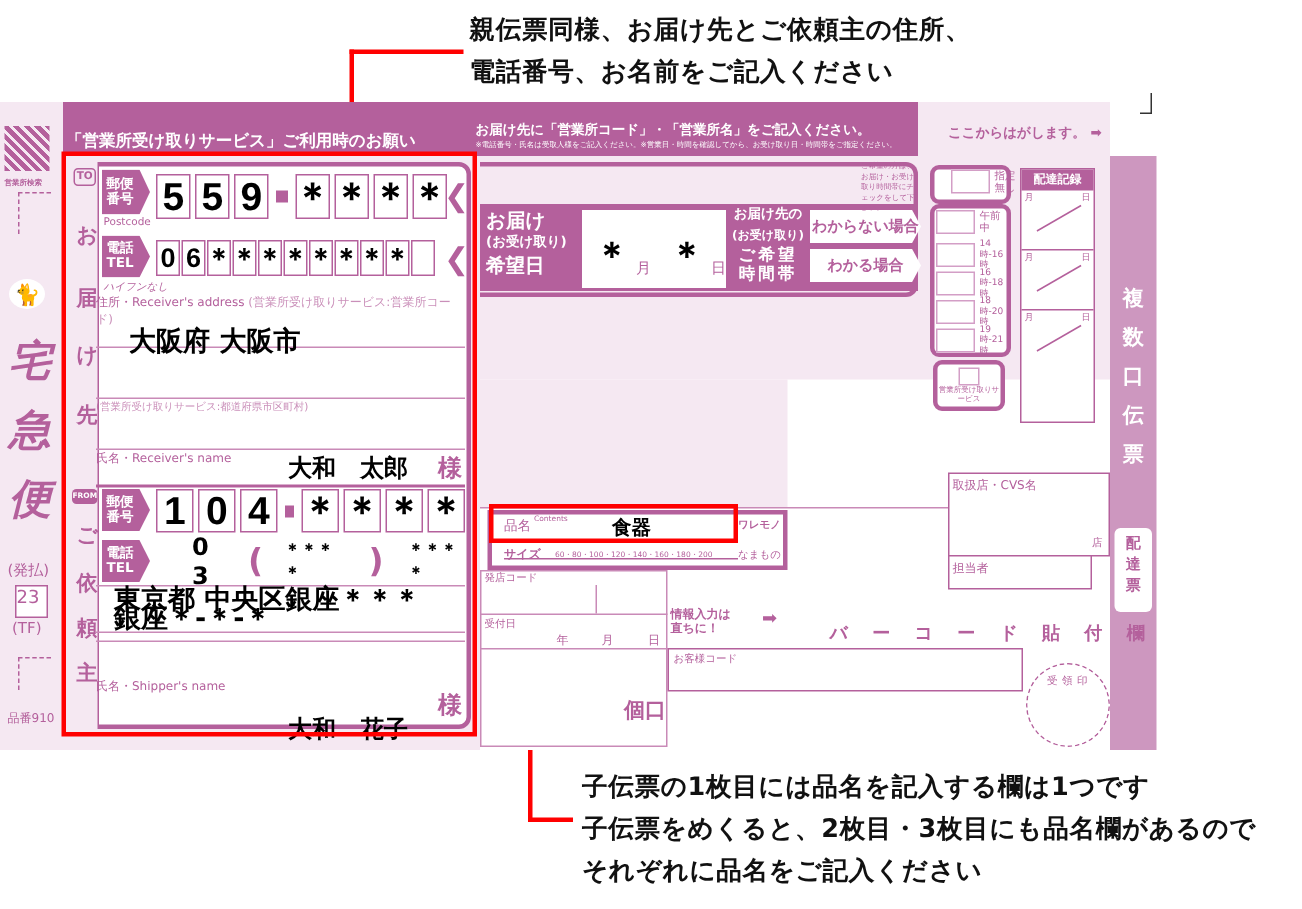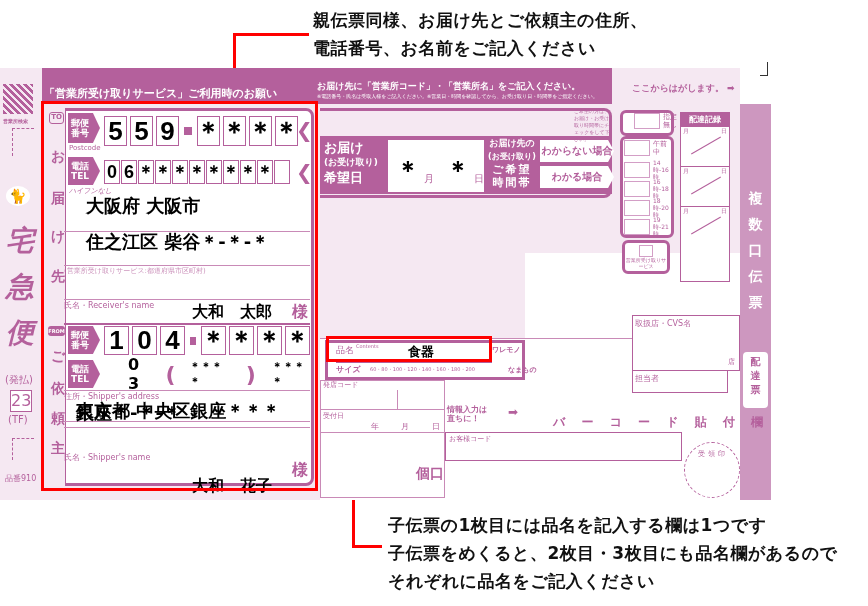--- a/index.html
+++ b/index.html
@@ -51,21 +51,21 @@
 <div class="abs" style="left:760px;top:62px;width:8px;height:14px;border-left:1.5px solid #333;border-bottom:1.5px solid #333;transform:scaleX(-1)"></div>
 
 <div class="abs" style="left:3px;top:84px;width:30px;height:30px;background:repeating-linear-gradient(45deg,#b4609c 0 3px,#f5e8f2 3px 5px)"></div>
 <div class="abs pk" style="left:3px;top:118px;font-size:5px;font-weight:bold">営業所検索</div>
 <div class="abs" style="left:12px;top:128px;width:22px;height:28px;border-left:1px dashed #b4609c;border-top:1px dashed #b4609c"></div>
 <div class="abs" style="left:6px;top:186px;width:24px;height:20px;border-radius:50%;background:#fff;display:flex;align-items:center;justify-content:center;color:#8a3d7a;font-size:14px">🐈</div>
 <div class="abs pk" style="left:6px;top:222px;font-size:28px;font-weight:bold;font-style:italic">宅</div>
 <div class="abs pk" style="left:6px;top:268px;font-size:28px;font-weight:bold;font-style:italic">急</div>
 <div class="abs pk" style="left:6px;top:314px;font-size:28px;font-weight:bold;font-style:italic">便</div>
 <div class="abs pk" style="left:5px;top:373px;font-size:10px">(発払)</div>
-<div class="abs pk" style="left:10px;top:390px;width:22px;height:22px;border:1px solid #b4609c;font-size:16px;text-align:left;background:#fff">23</div>
+<div class="abs pk" style="left:10px;top:390px;width:22px;height:22px;border:1px solid #b4609c;font-size:12px;text-align:left;background:#fff">23</div>
 <div class="abs pk" style="left:8px;top:414px;font-size:10px">(TF)</div>
 <div class="abs" style="left:12px;top:438px;width:22px;height:22px;border-left:1px dashed #b4609c;border-top:1px dashed #b4609c"></div>
 <div class="abs pk" style="left:5px;top:473px;font-size:8px">品番910</div>
 
 <div class="abs" style="left:46px;top:108px;width:268px;height:378px;border:3px solid #b4609c;border-radius:8px;background:#fff"></div>
 <div class="abs" style="left:46px;top:108px;width:20px;height:378px;background:#f5e8f2;border-right:1.5px solid #b4609c"></div>
 
 <div class="abs" style="left:49px;top:112px;width:15px;height:12px;border:1px solid #b4609c;border-radius:3px;font-size:7px;color:#b4609c;text-align:center;font-weight:bold">TO</div>
 <div class="abs vchar" style="left:51px;top:148px">お</div>
 <div class="abs vchar" style="left:51px;top:190px">届</div>
@@ -103,24 +103,24 @@
   <div class="cellbox" style="width:16px;height:24px;font-size:18px">＊</div>
   <div class="cellbox" style="width:16px;height:24px;font-size:18px">＊</div>
   <div class="cellbox" style="width:16px;height:24px;font-size:18px">＊</div>
   <div class="cellbox" style="width:16px;height:24px;font-size:18px">＊</div>
   <div class="cellbox" style="width:16px;height:24px;font-size:18px"></div>
 </div>
 <div class="abs pk" style="left:296px;top:118px;font-size:20px">❮</div>
 <div class="abs pk" style="left:296px;top:160px;font-size:20px">❮</div>
 
 <div class="field" style="top:196px;height:36px">
+  <div class="tiny" style="font-size:8px"><span>住所・Receiver's address</span> <span style="opacity:.7">(営業所受け取りサービス:営業所コード)</span></div>
   <div class="fieldtxt" style="padding-left:22px;line-height:20px">大阪府 大阪市</div>
 </div>
 <div class="field" style="top:232px;height:34px">
-  <div class="fieldtxt" style="padding-left:22px;line-height:20px">住之江区 柴谷＊-＊-＊</div>
 </div>
 <div class="field" style="top:266px;height:34px">
   <div class="tiny" style="opacity:.7">(営業所受け取りサービス:都道府県市区町村)</div>
 </div>
 <div class="field" style="top:300px;height:25px;border-bottom:2px solid #b4609c">
   <div class="tiny" style="font-size:8px">氏名・Receiver's name</div>
 </div>
 <div class="abs fieldtxt" style="left:192px;top:302px;font-size:16px">大和　太郎</div>
 <div class="abs pk fieldtxt" style="left:292px;top:302px;font-size:16px">様</div>
 
@@ -151,21 +151,20 @@
 </div>
 <div class="abs" style="left:104px;top:358px;width:206px;height:32px;display:flex;align-items:center;font-weight:bold">
   <span style="font-size:16px;margin-left:24px;letter-spacing:2px">0 3</span>
   <span class="pk" style="font-size:22px;margin-left:8px">(</span>
   <span style="font-size:11px;margin-left:14px">＊＊＊＊</span>
   <span class="pk" style="font-size:22px;margin-left:18px">)</span>
   <span style="font-size:11px;margin-left:16px">＊＊＊＊</span>
 </div>
 
 <div class="field" style="top:390px;height:32px;border-top:1px solid #c98ab7">
-  <div class="tiny" style="font-size:8px">住所・Shipper's address</div>
   <div class="fieldtxt" style="padding-left:12px;line-height:18px">東京都 中央区銀座＊＊＊</div>
 </div>
 <div class="field" style="top:398px;height:30px">
   <div class="fieldtxt" style="padding-left:12px;line-height:30px">銀座＊-＊-＊</div>
 </div>
 <div class="field" style="top:452px;height:30px;border-bottom:none">
   <div class="tiny" style="font-size:8px">氏名・Shipper's name</div>
 </div>
 <div class="abs fieldtxt" style="left:192px;top:476px;font-size:16px">大和　花子</div>
 <div class="abs pk fieldtxt" style="left:292px;top:460px;font-size:16px">様</div>
@@ -261,27 +260,27 @@
 
 <div class="abs" style="left:632px;top:315px;width:108px;height:56px;border:1px solid #b4609c;background:#fff">
   <span class="pk abs" style="left:2px;top:2px;font-size:8px">取扱店・CVS名</span>
   <span class="pk abs" style="right:4px;bottom:3px;font-size:7px">店</span>
 </div>
 <div class="abs" style="left:632px;top:370px;width:96px;height:23px;border:1px solid #b4609c;background:#fff">
   <span class="pk abs" style="left:2px;top:2px;font-size:8px">担当者</span>
 </div>
 
 <div class="abs" style="left:325px;top:340px;width:200px;height:40px;border:3px solid #b4609c;background:#fff"></div>
-<div class="abs" style="left:336px;top:343px;width:156px;height:20px;border-bottom:1px solid #b4609c">
+<div class="abs" style="left:336px;top:343px;width:156px;height:30px;border-bottom:1px solid #b4609c">
   <span class="pk abs" style="left:0;top:1px;font-size:9px">品名</span>
   <span class="pk abs" style="left:20px;top:0;font-size:5px">Contents</span>
   <span class="abs" style="left:72px;top:0;font-size:13px;font-weight:bold">食器</span>
 </div>
 <div class="abs pk" style="left:492px;top:345px;font-size:7px;font-weight:bold">ワレモノ</div>
-<div class="abs pk" style="left:508px;top:365px;font-size:7px;font-weight:bold">なまもの</div>
+<div class="abs pk" style="left:492px;top:365px;font-size:7px;font-weight:normal">なまもの</div>
 <div class="abs pk" style="left:336px;top:364px;font-size:8px;font-weight:bold">サイズ</div>
 <div class="abs pk" style="left:370px;top:366px;font-size:5px;white-space:nowrap">60・80・100・120・140・160・180・200</div>
 <div class="abs redbox" style="left:326px;top:336px;width:166px;height:26px"></div>
 
 <div class="abs" style="left:320px;top:380px;width:125px;height:118px;border:1px solid #c98ab7"></div>
 <div class="abs pk" style="left:323px;top:380px;font-size:7px">発店コード</div>
 <div class="abs" style="left:397px;top:390px;width:1px;height:19px;background:#c98ab7"></div>
 <div class="abs" style="left:320px;top:409px;width:125px;height:1px;background:#c98ab7"></div>
 <div class="abs pk" style="left:323px;top:411px;font-size:7px">受付日</div>
 <div class="abs pk" style="left:371px;top:421px;font-size:8px">年</div>

